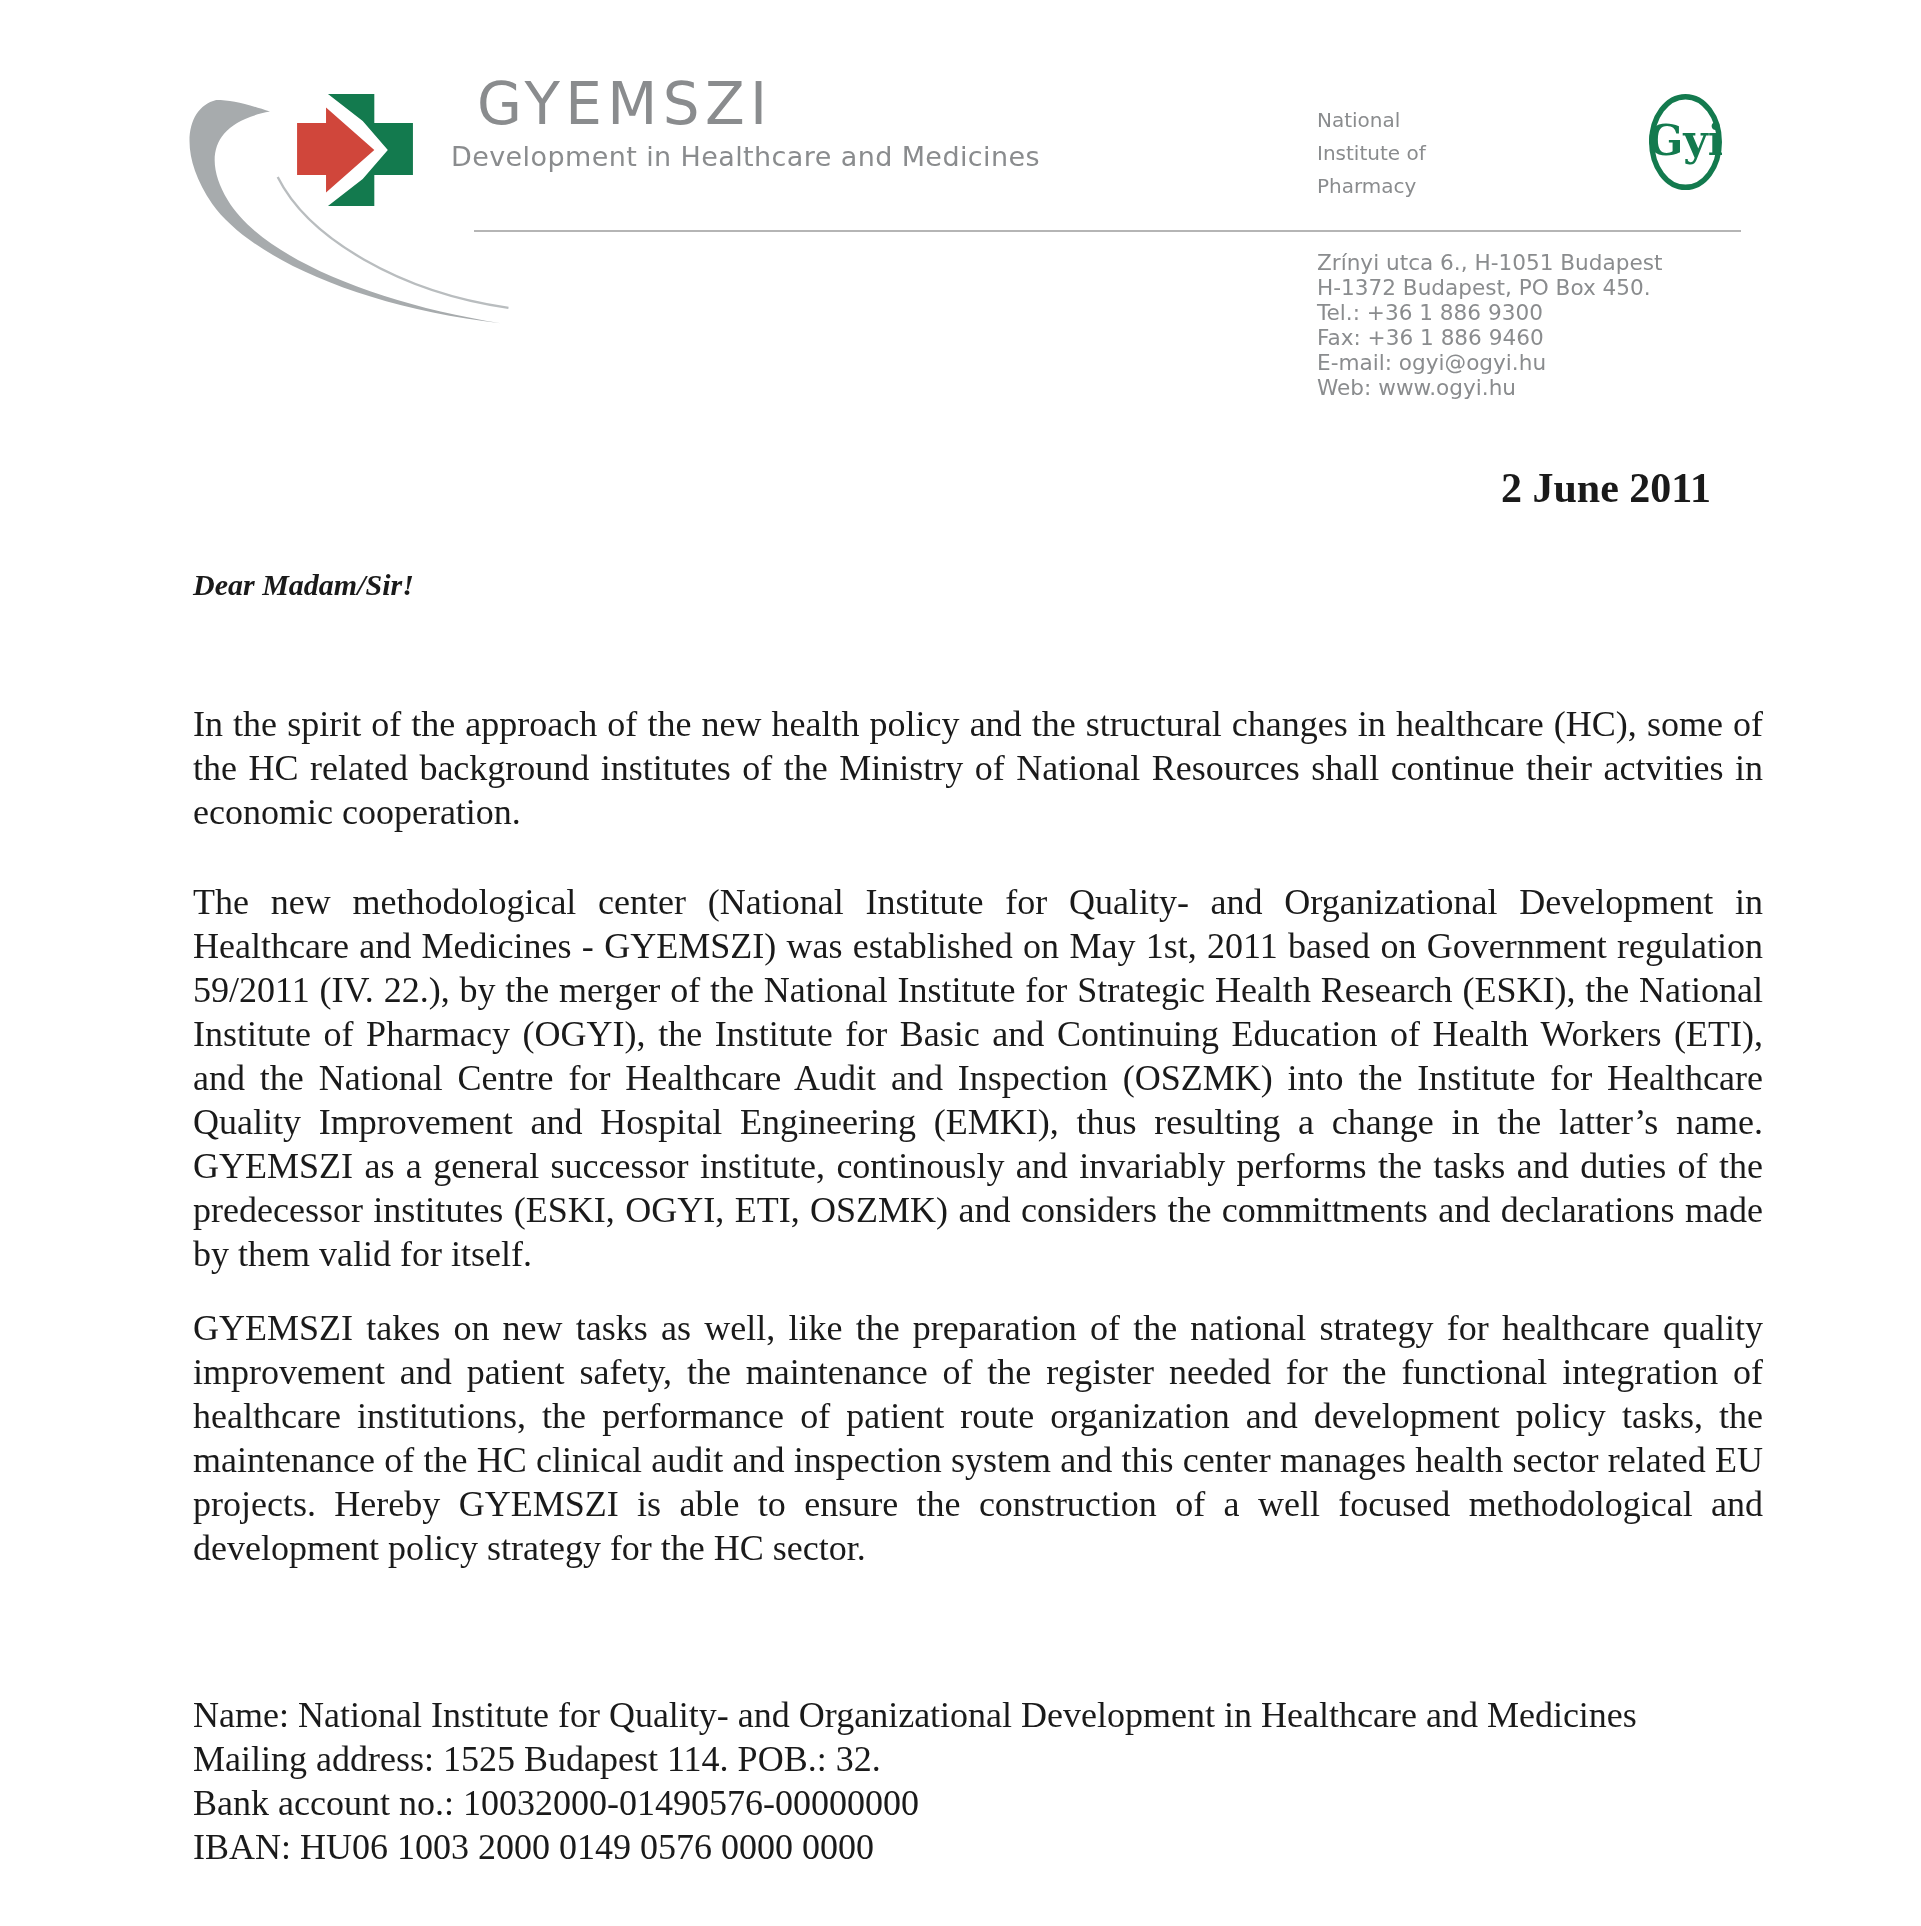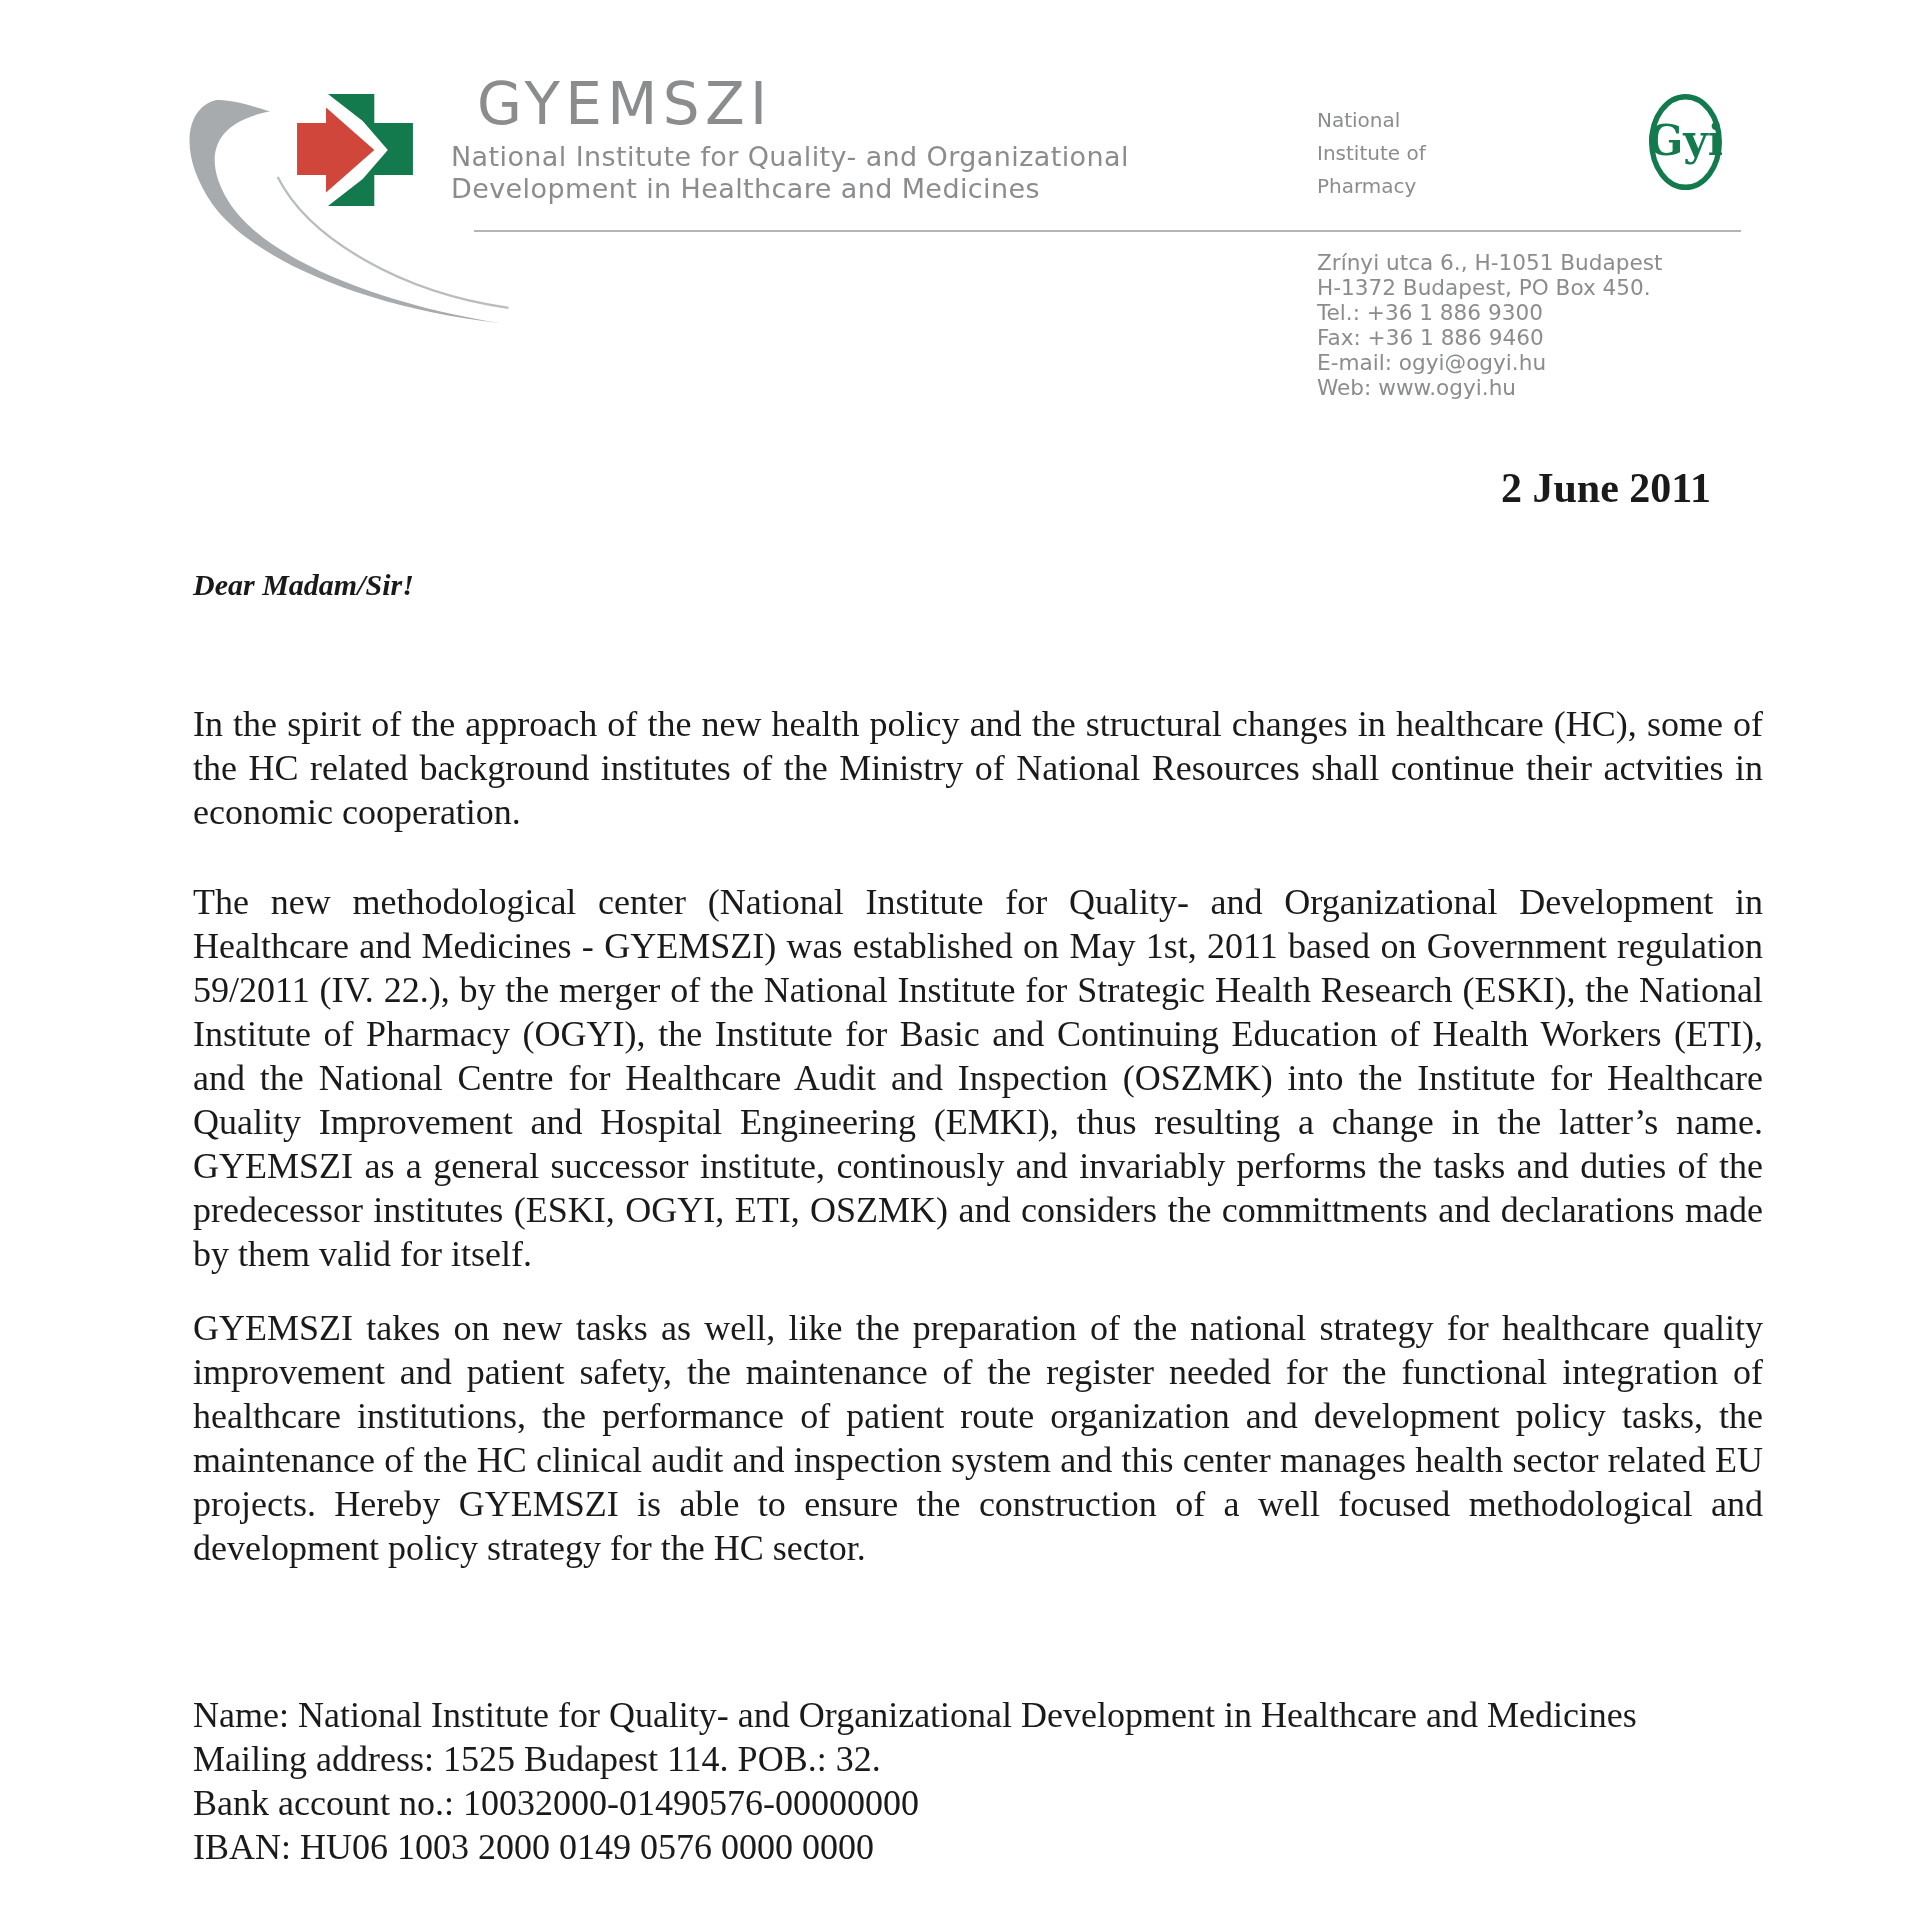--- a/index.html
+++ b/index.html
@@ -39,21 +39,20 @@
 
 <svg class="abs cross" viewBox="0 0 300 290">
 
   <polygon points="80,0 200,0 200,75 300,75 300,210 200,210 200,290 80,290 170,220 235,145 170,70" fill="#137a4e"></polygon>
 
   <polygon points="0,75 75,75 75,35 200,145 75,255 75,210 0,210" fill="#d0463b"></polygon>
 </svg>
 
 <div class="abs sans brand">GYEMSZI</div>
 <div class="abs sans brand-sub">
-  <div>National Institute for Quality- and Organizational</div>
   <div>Development in Healthcare and Medicines</div>
 </div>
 
 <div class="abs sans ogyi-name">
   <div>National</div>
   <div>Institute of</div>
   <div>Pharmacy</div>
 </div>
 
 <svg class="abs ogyi-logo" viewBox="0 0 190 250">

